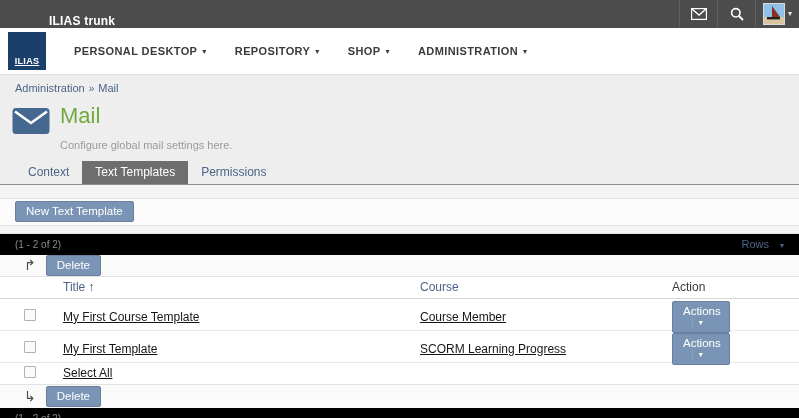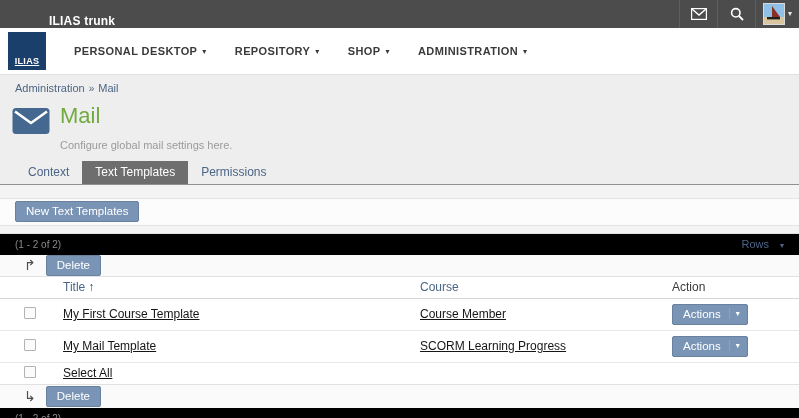--- a/index.html
+++ b/index.html
@@ -99,21 +99,21 @@
   .th { font-size: 12px; color: #4c6586; cursor: pointer; }
   .th.plain { color: #3a3a3a; cursor: default; }
   .sort-arrow { color: #1c3e5e; font-weight: bold; margin-left: 3px; font-size: 12px; }
 
   .trow { background: #fff; border-bottom: 1px solid #e8e8e8; height: 32px; font-size: 12px; text-decoration: underline; }
   .checkbox {
     width: 12px; height: 12px; border: 1px solid #b2b2b2; background: #fbfbfb;
     display: inline-block; border-radius: 1px; cursor: pointer; margin-left: 9px;
   }
   .action-cell { padding: 2px 0; }
-  .actions-btn { display: inline-flex; align-items: center; padding: 3px 0 4px; }
+  .actions-btn { display: inline-flex; align-items: center; padding: 3px 0 4px; flex-direction: column; }
   .actions-btn .lbl { padding: 0 8px 0 10px; }
   .actions-btn .split { border-left: 1px solid #8ba2bd; padding: 0 7px 0 6px; font-size: 8px; line-height: 1.4; }
 
   .selectall-row { height: 21px; border-bottom: none; font-size: 12px; background:#fff; }
   .footerbar { justify-content: flex-start; height: 21px; }
 </style>
 </head>
 <body>
 
 <div class="topbar">
@@ -188,21 +188,21 @@
   <div class="tabs">
     <div class="tab">Context</div>
     <div class="tab active">Text Templates</div>
     <div class="tab">Permissions</div>
   </div>
 </div>
 
 <div class="content">
 
   <div class="toolbar">
-    <button class="btn">New Text Templates</button>
+    <button class="btn">New Text Template</button>
   </div>
 
   <div class="tableblock">
 
     <div class="pagbar">
       <span>(1 - 2 of 2)</span>
       <span class="rows-dd">
         <span>Rows</span>
         <span class="dd-caret">▾</span>
       </span>
@@ -231,21 +231,21 @@
       <span class="action-cell">
         <button class="btn actions-btn">
           <span class="lbl">Actions</span>
           <span class="split">▾</span>
         </button>
       </span>
     </div>
 
     <div class="tgrid trow">
       <span><span class="checkbox"></span></span>
-      <span>My Mail Template</span>
+      <span>My First Template</span>
       <span>SCORM Learning Progress</span>
       <span class="action-cell">
         <button class="btn actions-btn">
           <span class="lbl">Actions</span>
           <span class="split">▾</span>
         </button>
       </span>
     </div>
 
     <div class="tgrid trow selectall-row">

